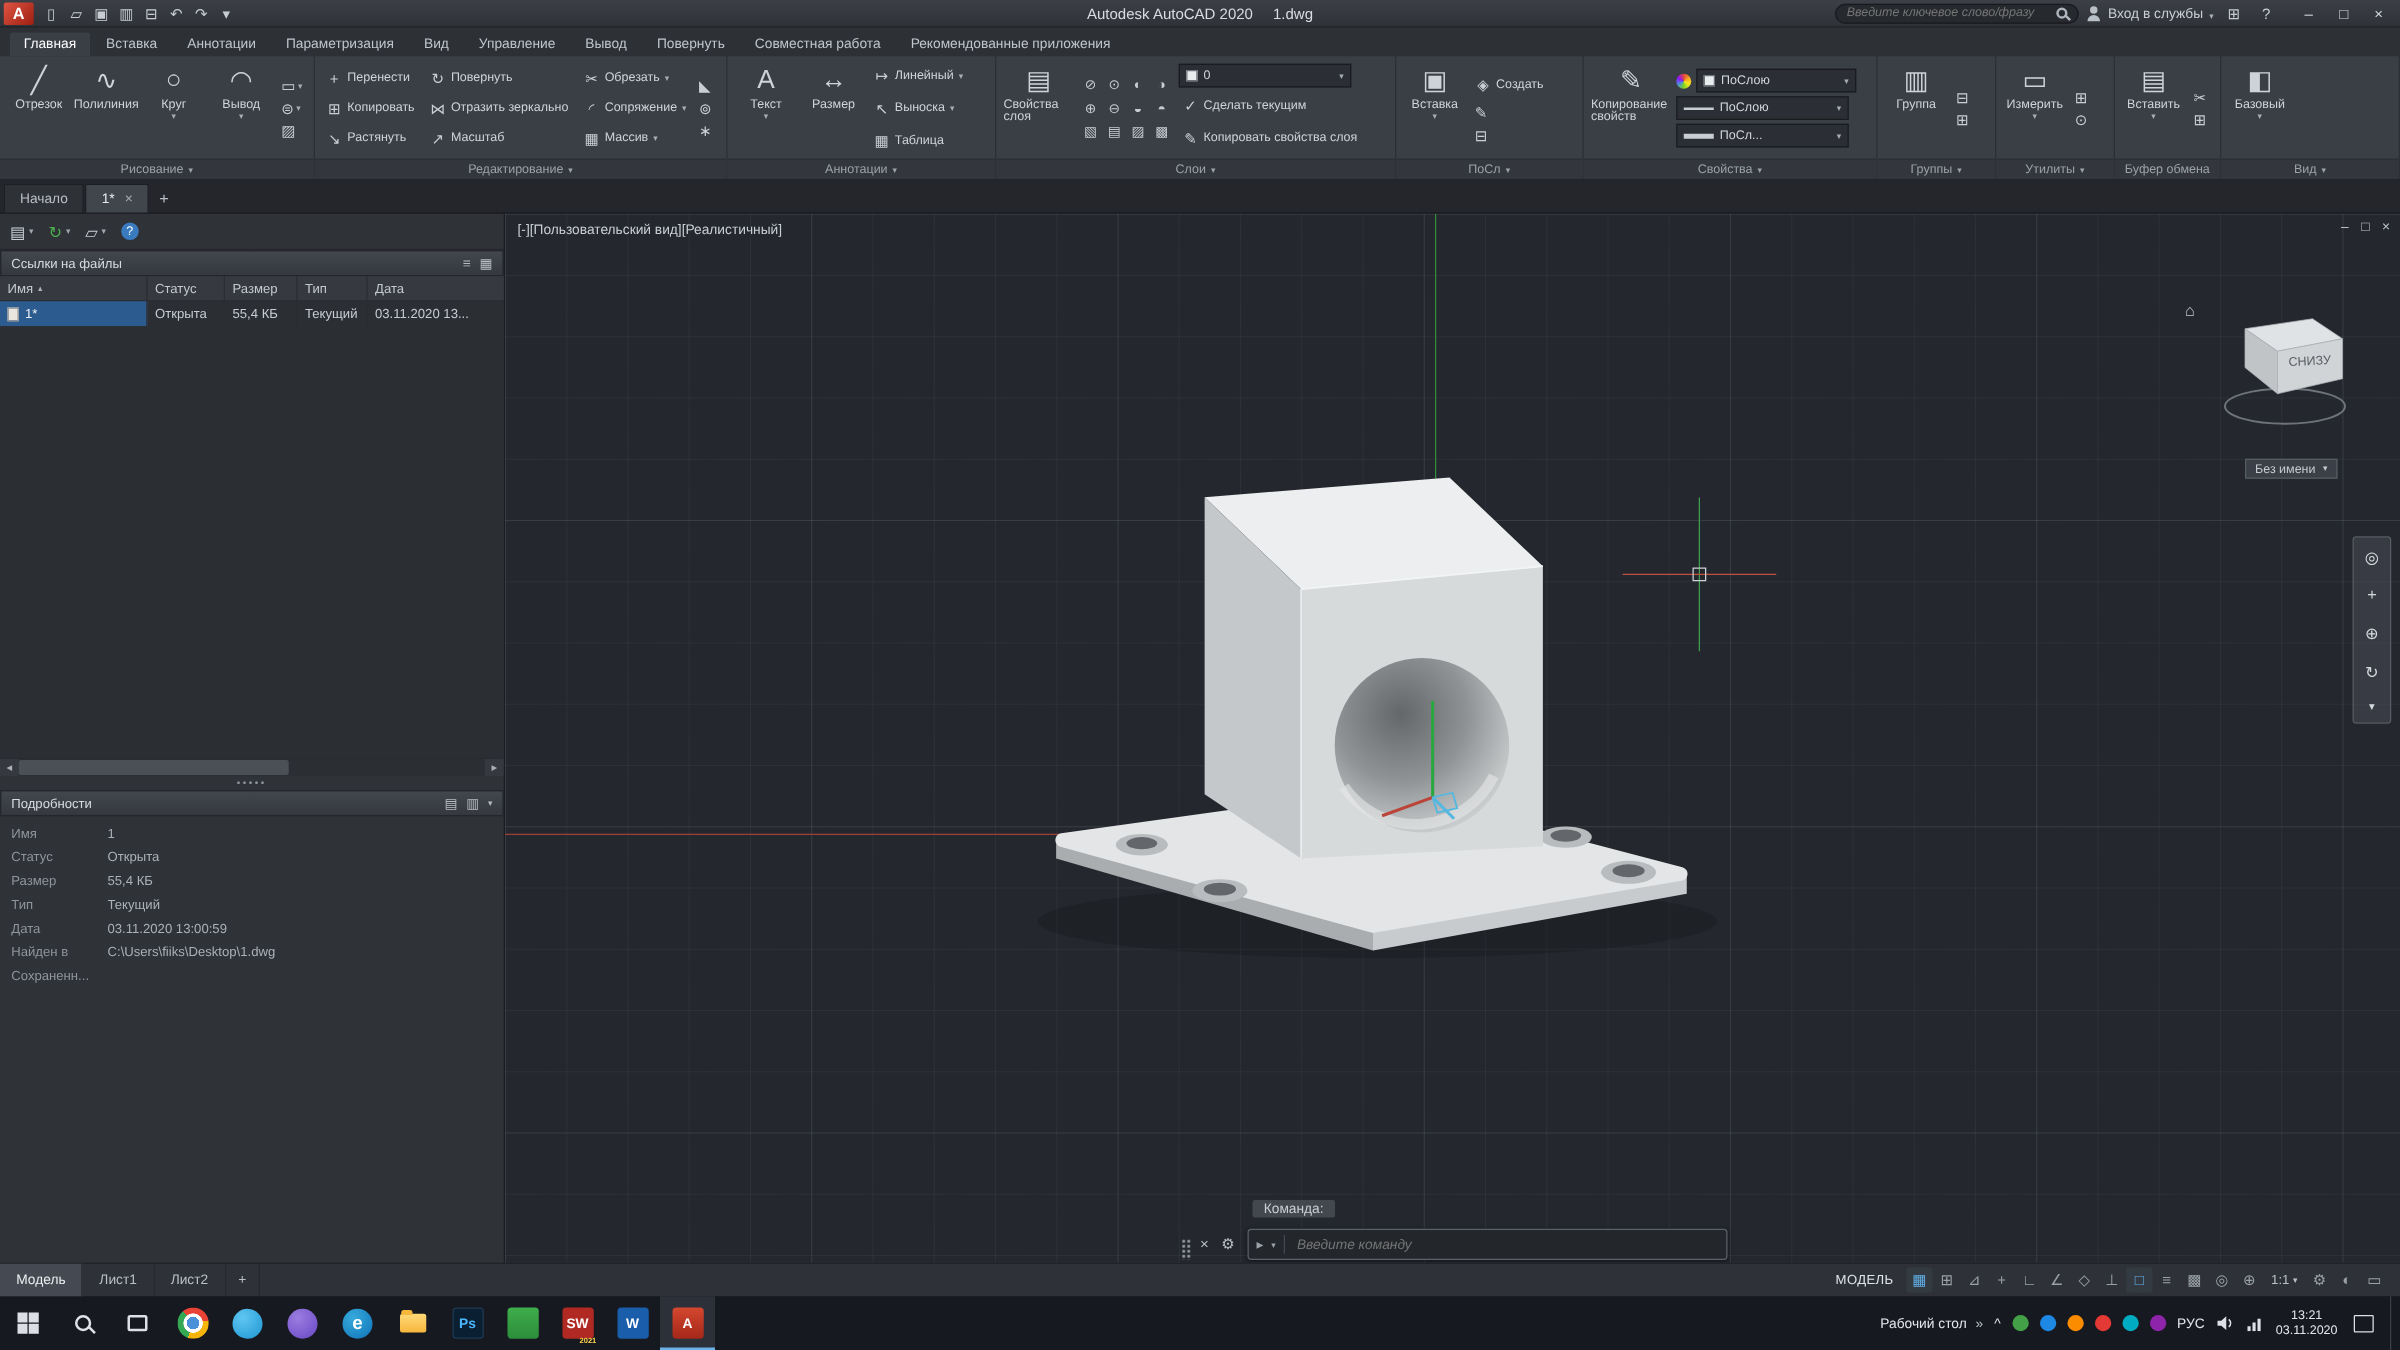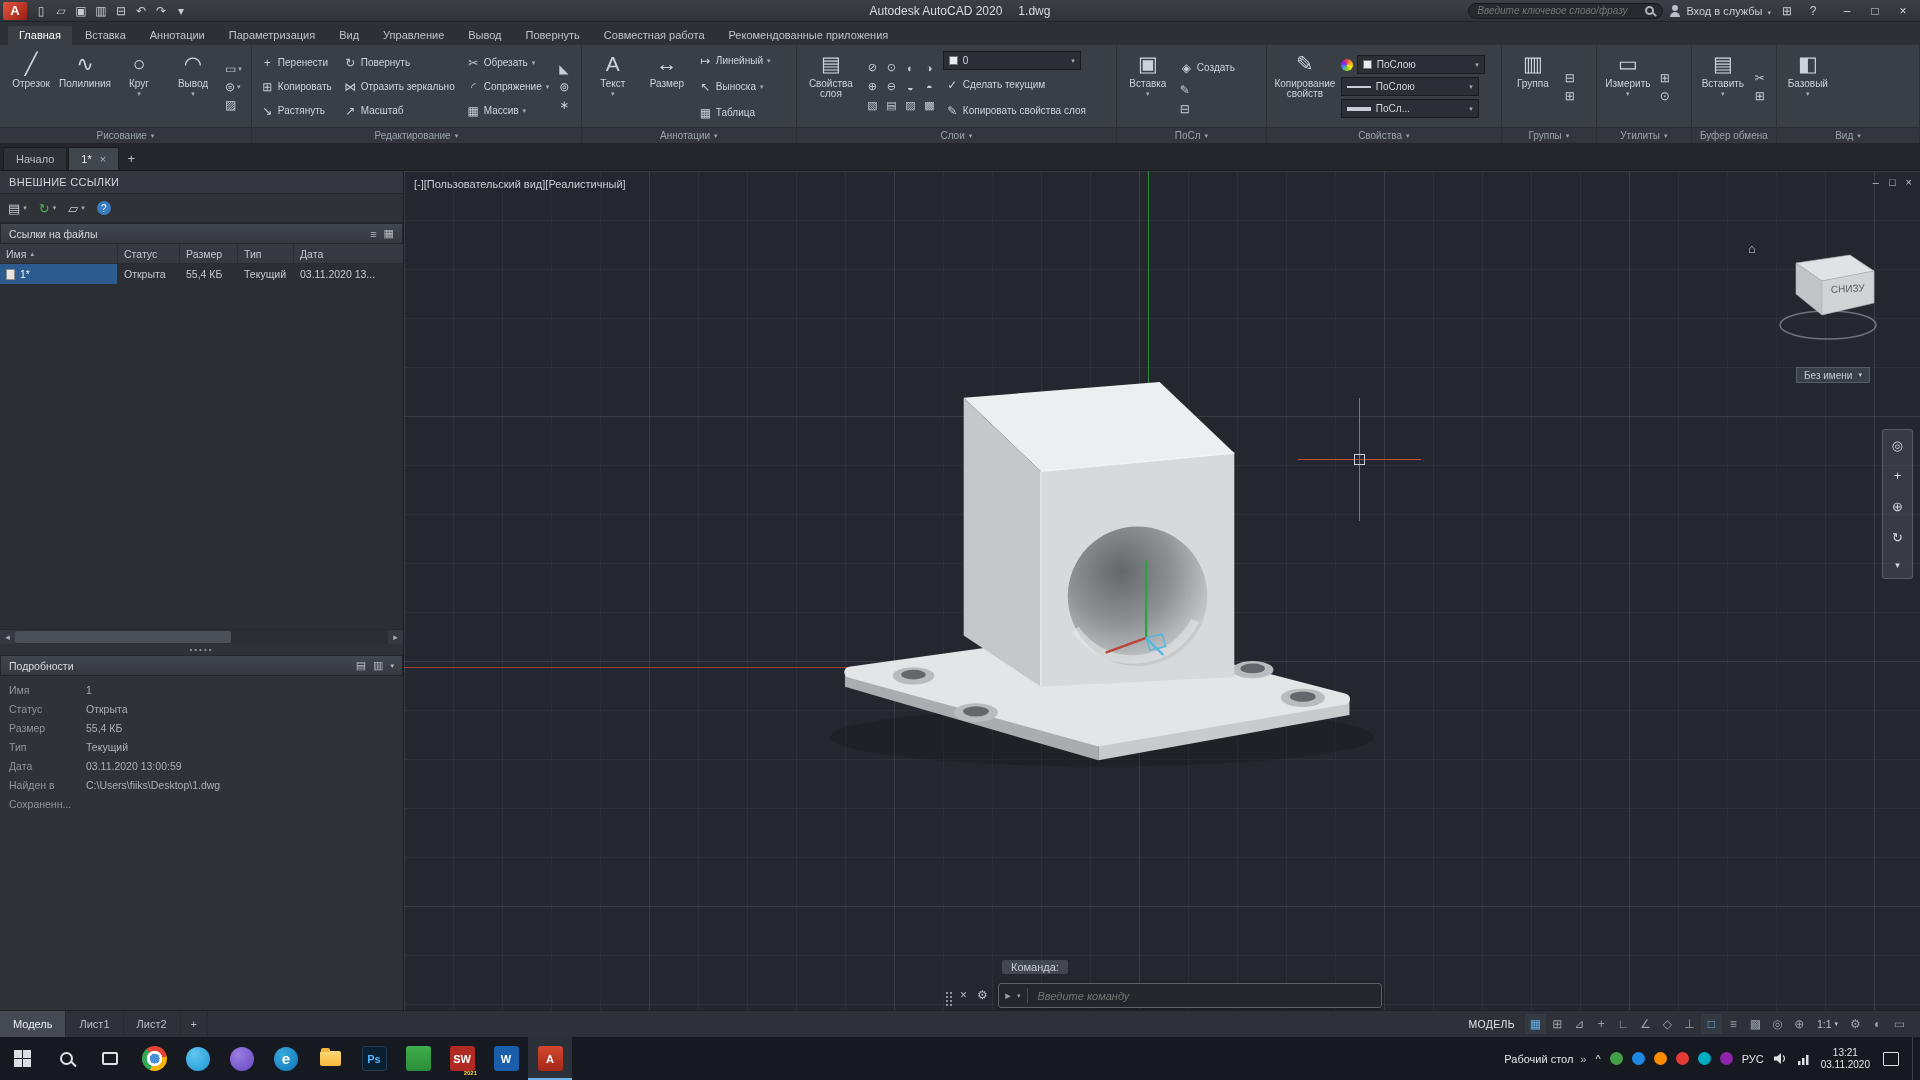--- a/index.html
+++ b/index.html
@@ -34,21 +34,21 @@
 
 
 .ribbon{height:99px;background:#3a3e45;display:flex;border-bottom:1px solid #232529}
 .panel{height:100%;display:flex;flex-direction:column;border-right:1px solid #2c2f34;flex:0 0 auto}
 .panel.fill{flex:1}
 .pbody{flex:1;display:flex;gap:4px;padding:3px 6px 2px}
 .ptitle{height:16px;background:#33373d;border-top:1px solid #2b2e33;display:flex;align-items:center;justify-content:center;gap:4px;font-size:10px;color:#9ba2a9}
 .ptitle s{font-size:7px}
 .bigbtn{width:50px;display:flex;flex-direction:column;align-items:center;padding-top:2px;gap:1px;border-radius:2px}
 .bicon{height:28px;display:flex;align-items:center;justify-content:center;font-size:21px;color:#cdd3d9}
-.blabel{font-size:10px;line-height:10px;text-align:center;color:#ced4da}
+.blabel{font-size:10px;line-height:10px;color:#ced4da}
 .bcaret{font-size:7px;color:#a6adb4;line-height:7px}
 .icol{display:flex;flex-direction:column;justify-content:center;gap:2px}
 .ibtn{display:flex;align-items:center;gap:2px;padding:1px 3px;color:#c8ced4;font-size:12px;border-radius:2px}
 .ibtn s{font-size:7px;color:#a6adb4}
 .mgrid{display:grid;grid-template-columns:repeat(3,auto);column-gap:6px;row-gap:1px;align-content:center}
 .sbtn{display:flex;align-items:center;gap:4px;height:23px;padding:0 3px;font-size:10px;color:#ced4da;border-radius:2px;white-space:nowrap}
 .sbtn i{width:13px;text-align:center;font-size:12px;color:#c8ced4}
 .sbtn s{font-size:7px;color:#a6adb4}
 .lgrid{display:grid;grid-template-columns:repeat(4,19px);grid-auto-rows:19px;align-content:center;justify-items:center;align-items:center;font-size:11px;color:#c6ccd2}
 .rcol{display:flex;flex-direction:column;justify-content:center;gap:3px}
@@ -570,23 +570,20 @@
         <span class="fclose">×</span>
       </div>
     <div class="fadd">
         <span>+</span>
       </div>
   </div>
 
   <div class="main">
 
     <div class="palette">
-      <div class="pal-title">
-          <span>ВНЕШНИЕ ССЫЛКИ</span>
-        </div>
       <div class="pal-toolbar">
         <div class="ptbtn">
             <i>▤</i>
             <s>▾</s>
           </div>
         <div class="ptbtn green">
             <i>↻</i>
             <s>▾</s>
           </div>
         <div class="ptbtn">

